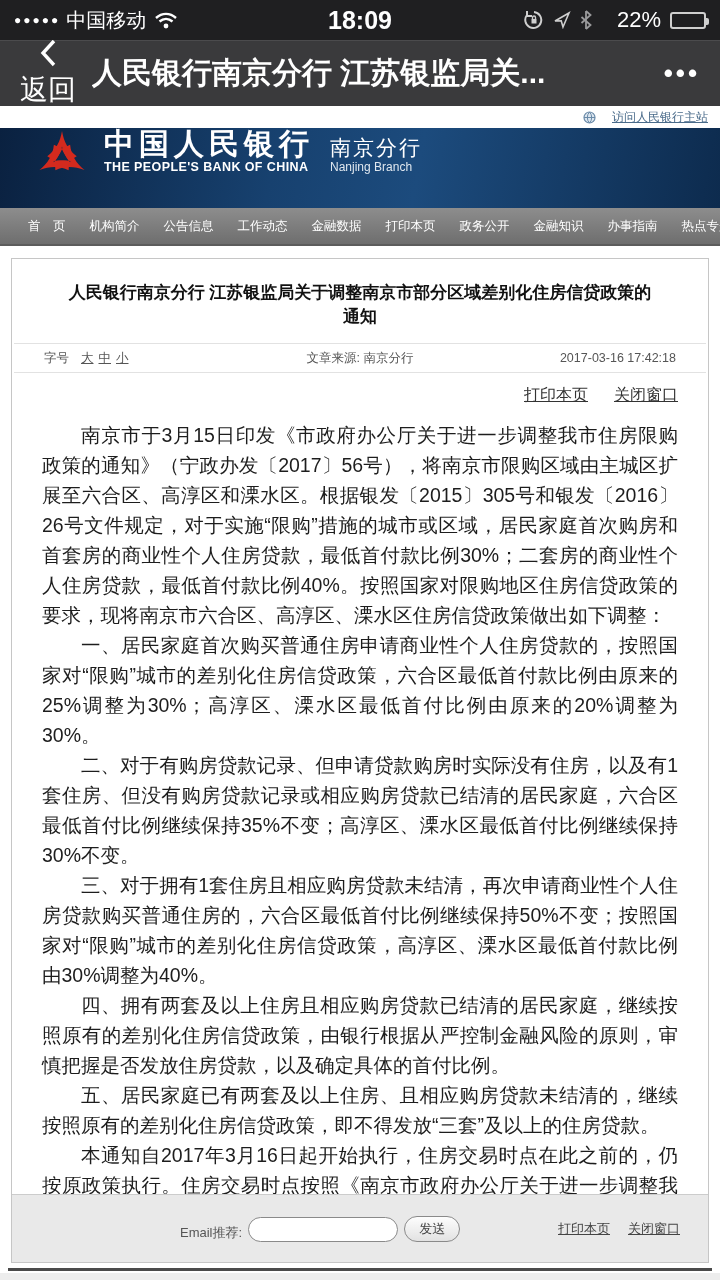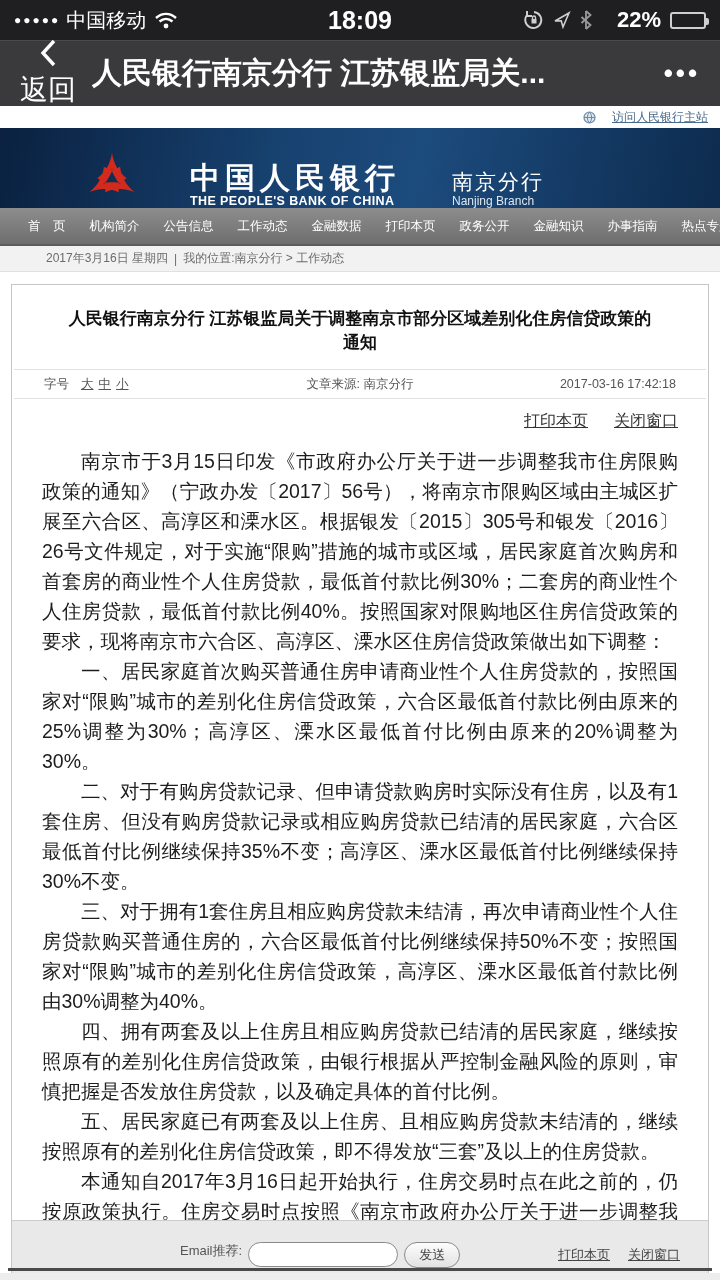--- a/index.html
+++ b/index.html
@@ -9,21 +9,21 @@
 
   
   .status-bar { height:40px; background:#1f1f21; color:#fff;
     display:flex; align-items:center; padding:0 14px; position:relative; }
   .sig-dots { font-size:12px; letter-spacing:2px; color:#fff; }
   .carrier { font-size:20px; margin-left:6px; }
   .wifi { margin-left:8px; }
   .sb-time { position:absolute; left:50%; transform:translateX(-50%);
     font-size:25px; font-weight:bold; }
   .sb-right { margin-left:auto; display:flex; align-items:center; gap:9px; }
-  .pct { font-size:22px; font-weight:bold;margin-left:16px; }
+  .pct { font-size:22px; font-weight:normal;margin-left:16px; }
   .battery { width:36px; height:17px; border:2px solid #cfcfcf; border-radius:3px;
     position:relative; padding:2px; }
   .battery .fill { height:100%; background:#fff; }
   .battery .nub { position:absolute; right:-5px; top:4px; width:3px; height:7px;
     background:#cfcfcf; border-radius:0 2px 2px 0; }
 
   
   .nav-bar { height:66px; background:#3a3a3c; border-top:1px solid #4b4b4d;
     display:flex; align-items:center; padding:0 20px; color:#fff; }
   .back-group { display:flex; align-items:center; gap:4px;flex-direction:column; }
@@ -31,21 +31,21 @@
   .nav-title { font-size:30px; font-weight:bold; margin-left:16px; white-space:nowrap;
     overflow:hidden; max-width:500px; }
   .more-btn { margin-left:auto; font-size:26px; letter-spacing:3px; font-weight:bold; }
 
   
   .visit-strip { height:22px; display:flex; justify-content:flex-end; align-items:center;
     padding-right:12px; gap:16px; }
   .visit-link { font-size:12px; color:#4a6b8a; }
 
   .banner { height:80px; background:linear-gradient(100deg,#0a2140 0%,#17416f 38%,#1c4b7d 58%,#0d2b4e 100%);
-    display:flex; align-items:flex-end; padding-left:86px; color:#fff;gap:36px; }
+    display:flex; align-items:flex-start; padding-left:36px; color:#fff; }
   .emblem { width:52px; height:58px; margin-right:16px; flex:0 0 auto; }
   .bank-cn { font-family:"Liberation Serif", serif; font-size:30px; font-weight:bold;
     letter-spacing:5px; line-height:32px; white-space:nowrap; }
   .bank-en { font-size:12.5px; font-weight:bold; letter-spacing:0.4px; }
   .branch { margin-left:16px; margin-top:8px; }
   .branch-cn { font-size:21px; letter-spacing:2px; line-height:24px; }
   .branch-en { font-size:12px; color:#dfe7ef; }
 
   .menu-bar { height:38px; background:linear-gradient(#8d8d8d,#6e6e6e);
     border-bottom:2px solid #5c5c5c; display:flex; align-items:center;
@@ -73,21 +73,21 @@
   .meta-right { margin-left:auto; font-size:12.5px; color:#555; }
   .print-row { display:flex; justify-content:flex-end; gap:26px; padding:12px 30px 8px; }
   .print-row a { font-size:16px; color:#333; text-decoration:underline; }
 
   .article-body { height:780px; overflow:hidden; padding:6px 30px 0; }
   .article-body p { font-size:19.5px; line-height:30px; color:#1d1d1d;
     text-indent:2em; text-align:justify; }
 
   .box-footer { height:68px; background:#e9e9e9; border-top:1px solid #cccccc;
     display:flex; align-items:center; }
-  .email-group { display:flex; align-items:flex-start; margin-left:168px; gap:6px; }
+  .email-group { display:flex; align-items:flex-end; margin-left:168px; gap:6px; }
   .email-label { font-size:13px; color:#555; }
   .email-input { width:150px; height:25px; border:1px solid #8a8a8a; border-radius:13px;
     background:#fff; padding:0 10px; font-size:12px; }
   .send-btn { height:26px; padding:0 14px; border:1px solid #8a8a8a; border-radius:13px;
     background:linear-gradient(#fdfdfd,#e2e2e2); font-size:13px; color:#444; }
   .footer-links { margin-left:auto; margin-right:28px; display:flex; gap:18px; }
   .footer-links a { font-size:13px; color:#444; text-decoration:underline; }
 
   .site-bottom-line { position:absolute; left:8px; right:8px; top:1268px;
     height:3px; background:#4a4a4a; }
@@ -199,25 +199,20 @@
         <span>办事指南</span>
         <span>热点专题</span>
         <span>机构领导</span>
       </span>
     <span class="search-group">
       <input class="search-input" type="text" style="">
 
     </span>
   </div>
 
-  <div class="crumb-bar">
-    <span>2017年3月16日 星期四</span>
-    <span>|</span>
-    <span>我的位置:南京分行 &gt; 工作动态</span>
-  </div>
 
   <div class="article-box">
     <div class="article-title">人民银行南京分行 江苏银监局关于调整南京市部分区域差别化住房信贷政策的通知</div>
 
     <div class="meta-row">
       <span class="meta-left">
         <span>字号</span>
         <span style="display:flex;gap:5px;">
             <a href="#" style="color: rgb(85, 85, 85); text-decoration: underline;">大</a>
             <a href="#" style="color: rgb(85, 85, 85); text-decoration: underline;">中</a>

